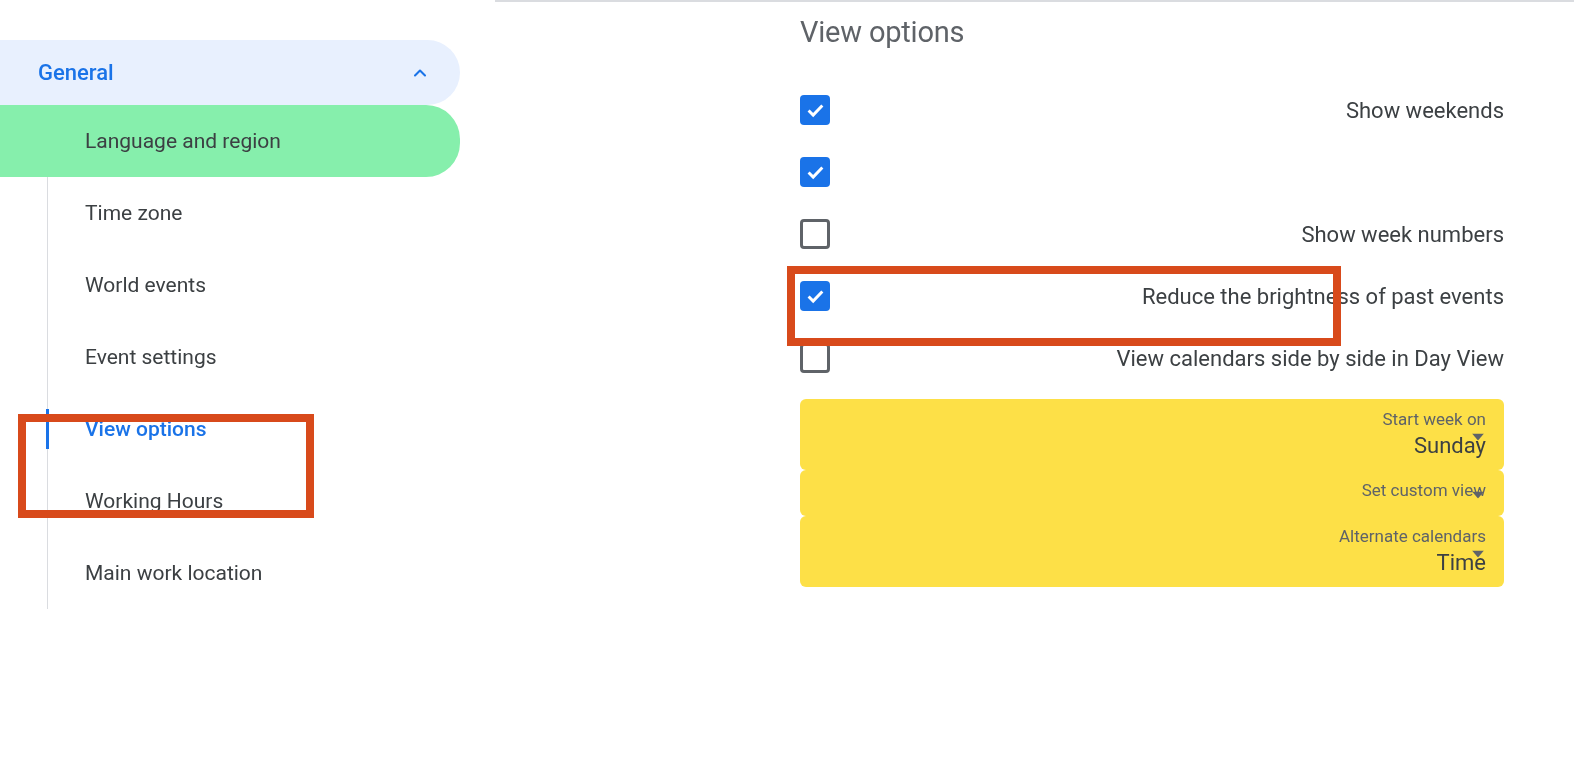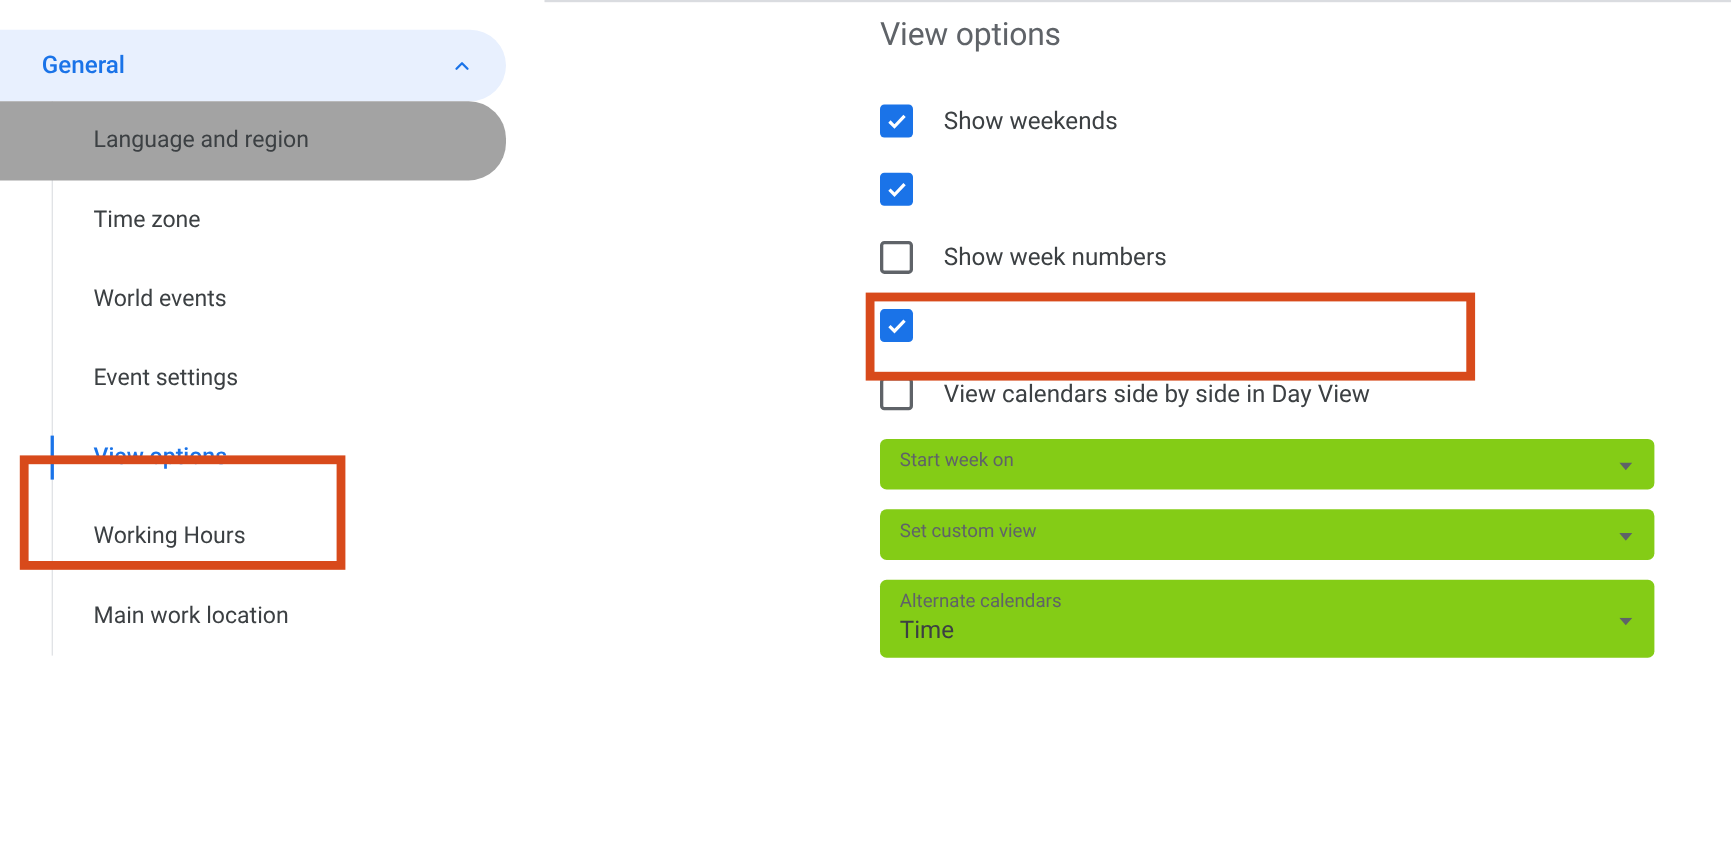--- a/index.html
+++ b/index.html
@@ -17,21 +17,21 @@
       top: 0; left: 495px; right: 0;
       height: 2px;
       background: #dadce0;
     }
     .layout {
       display: flex;
       height: 100%;
     }
     .sidebar {
       width: 460px;
-      padding-top: 27px;
+      padding-top: 40px;
       flex-shrink: 0;
     }
     .sidebar-header {
       display: flex;
       align-items: center;
       justify-content: space-between;
       background: #e8f0fe;
       color: #1a73e8;
       font-size: 22px;
       font-weight: 500;
@@ -57,21 +57,21 @@
     .sidebar-item {
       position: relative;
       padding: 24px 30px 24px 85px;
       font-size: 21px;
       color: #3c4043;
       border-top-right-radius: 34px;
       border-bottom-right-radius: 34px;
       cursor: pointer;
     }
     .sidebar-item.hovered {
-      background: #a3a3a3;
+      background: #86efac;
     }
     .sidebar-item.active {
       color: #1a73e8;
       font-weight: 500;
     }
     .active-bar {
       position: absolute;
       left: 46px; top: 16px; bottom: 16px;
       width: 3px;
       background: #1a73e8;
@@ -106,20 +106,21 @@
       font-weight: 400;
       color: #5f6368;
       margin-bottom: 30px;
       letter-spacing: -0.2px;
     }
     .option-row {
       display: flex;
       align-items: center;
       gap: 28px;
       padding: 16px 0;
+      justify-content: space-between;
     }
     .checkbox {
       width: 30px; height: 30px;
       border-radius: 4px;
       display: inline-flex;
       align-items: center;
       justify-content: center;
       flex-shrink: 0;
       cursor: pointer;
     }
@@ -129,26 +130,26 @@
     .checkbox.unchecked {
       border: 3px solid #5f6368;
     }
     .checkbox svg { stroke: #fff; stroke-width: 3.2; fill: none; }
     .option-label {
       font-size: 22px;
       color: #3c4043;
     }
     .select-group { margin-top: 10px; }
     .select {
-      background: #84cc16;
+      background: #fde047;
       border-radius: 6px;
       padding: 10px 18px 12px 18px;
-      margin-bottom: 18px;
       position: relative;
       cursor: pointer;
+      text-align: right;
     }
     .select-label {
       font-size: 17px;
       color: #5f6368;
       margin-bottom: 4px;
     }
     .select-value {
       font-size: 22px;
       color: #3c4043;
     }
@@ -230,30 +231,32 @@
       <span class="checkbox unchecked"></span>
       <span class="option-label">Show week numbers</span>
     </div>
 
     <div class="option-row">
       <span class="checkbox checked">
         <svg width="22" height="22" viewBox="0 0 24 24">
             <path d="M5 12.5l5 5L20 7"></path>
           </svg>
       </span>
+      <span class="option-label">Reduce the brightness of past events</span>
     </div>
 
     <div class="option-row">
       <span class="checkbox unchecked"></span>
       <span class="option-label">View calendars side by side in Day View</span>
     </div>
 
     <div class="select-group">
       <div class="select">
         <div class="select-label">Start week on</div>
+        <div class="select-value">Sunday</div>
         <span class="select-arrow">
           <svg width="12" height="7" viewBox="0 0 12 7">
               <path d="M0 0l6 7 6-7z"></path>
             </svg>
         </span>
       </div>
 
       <div class="select">
         <div class="select-label">Set custom view</div>
         <span class="select-arrow">

